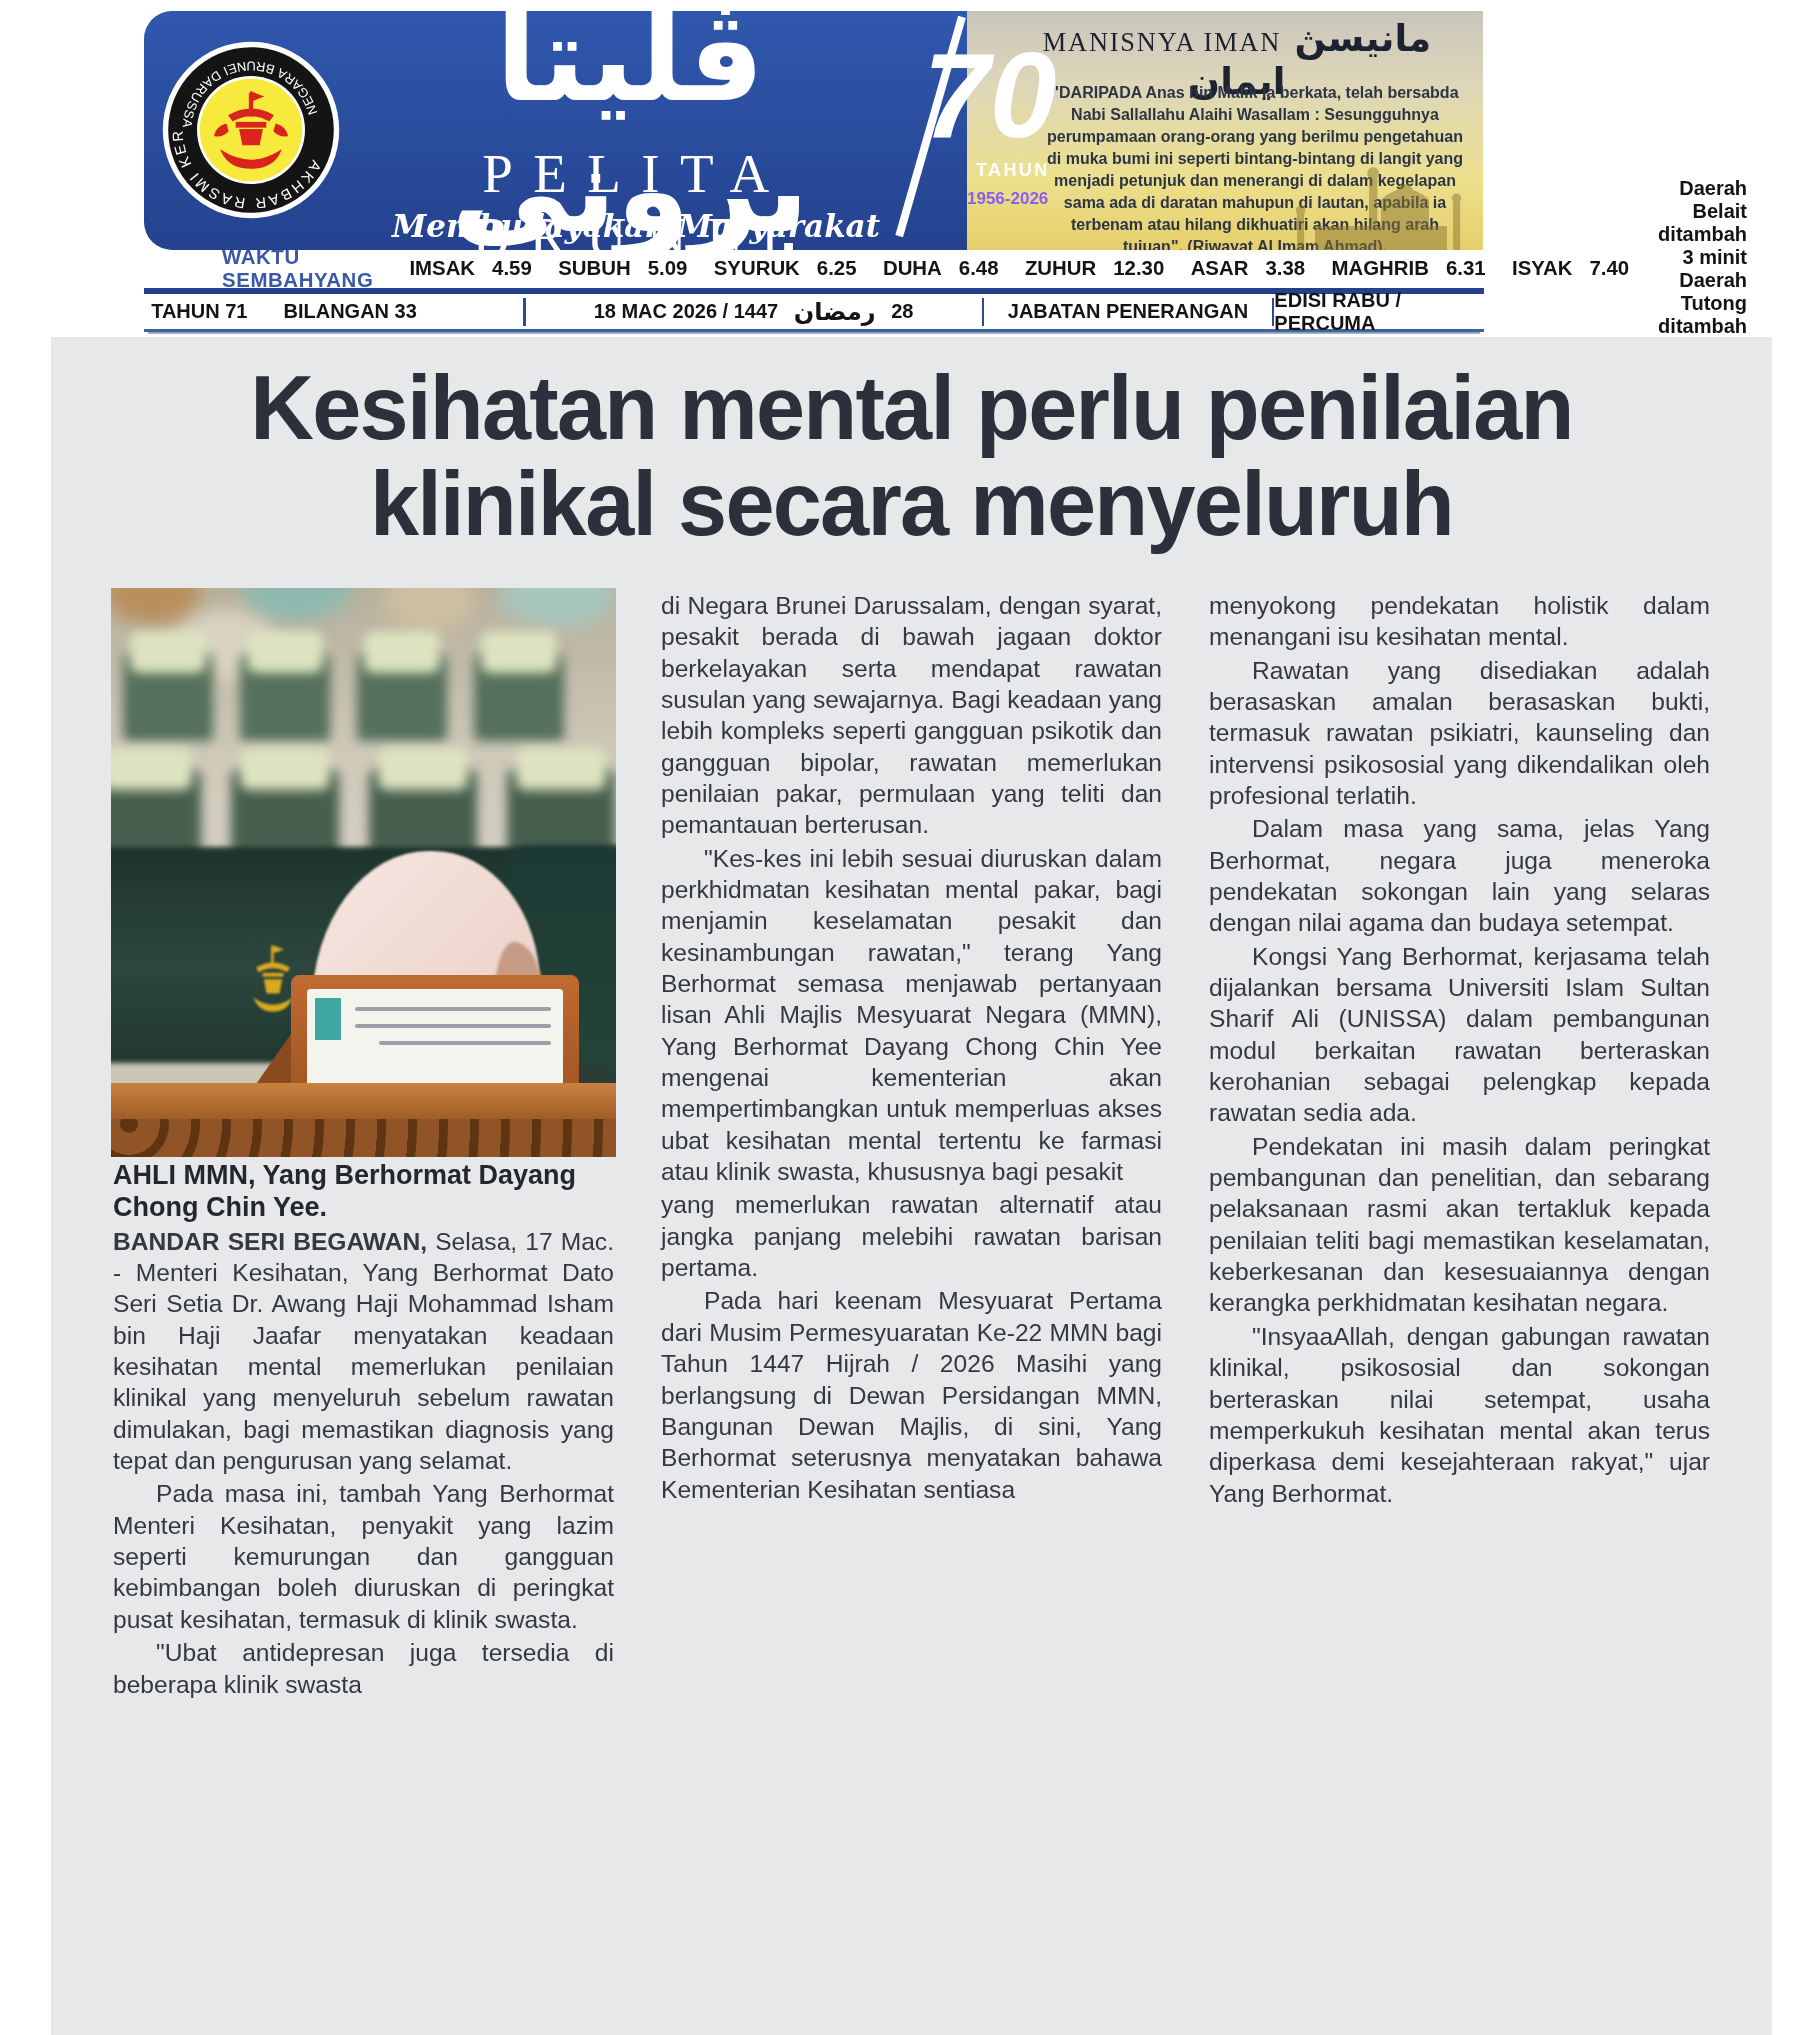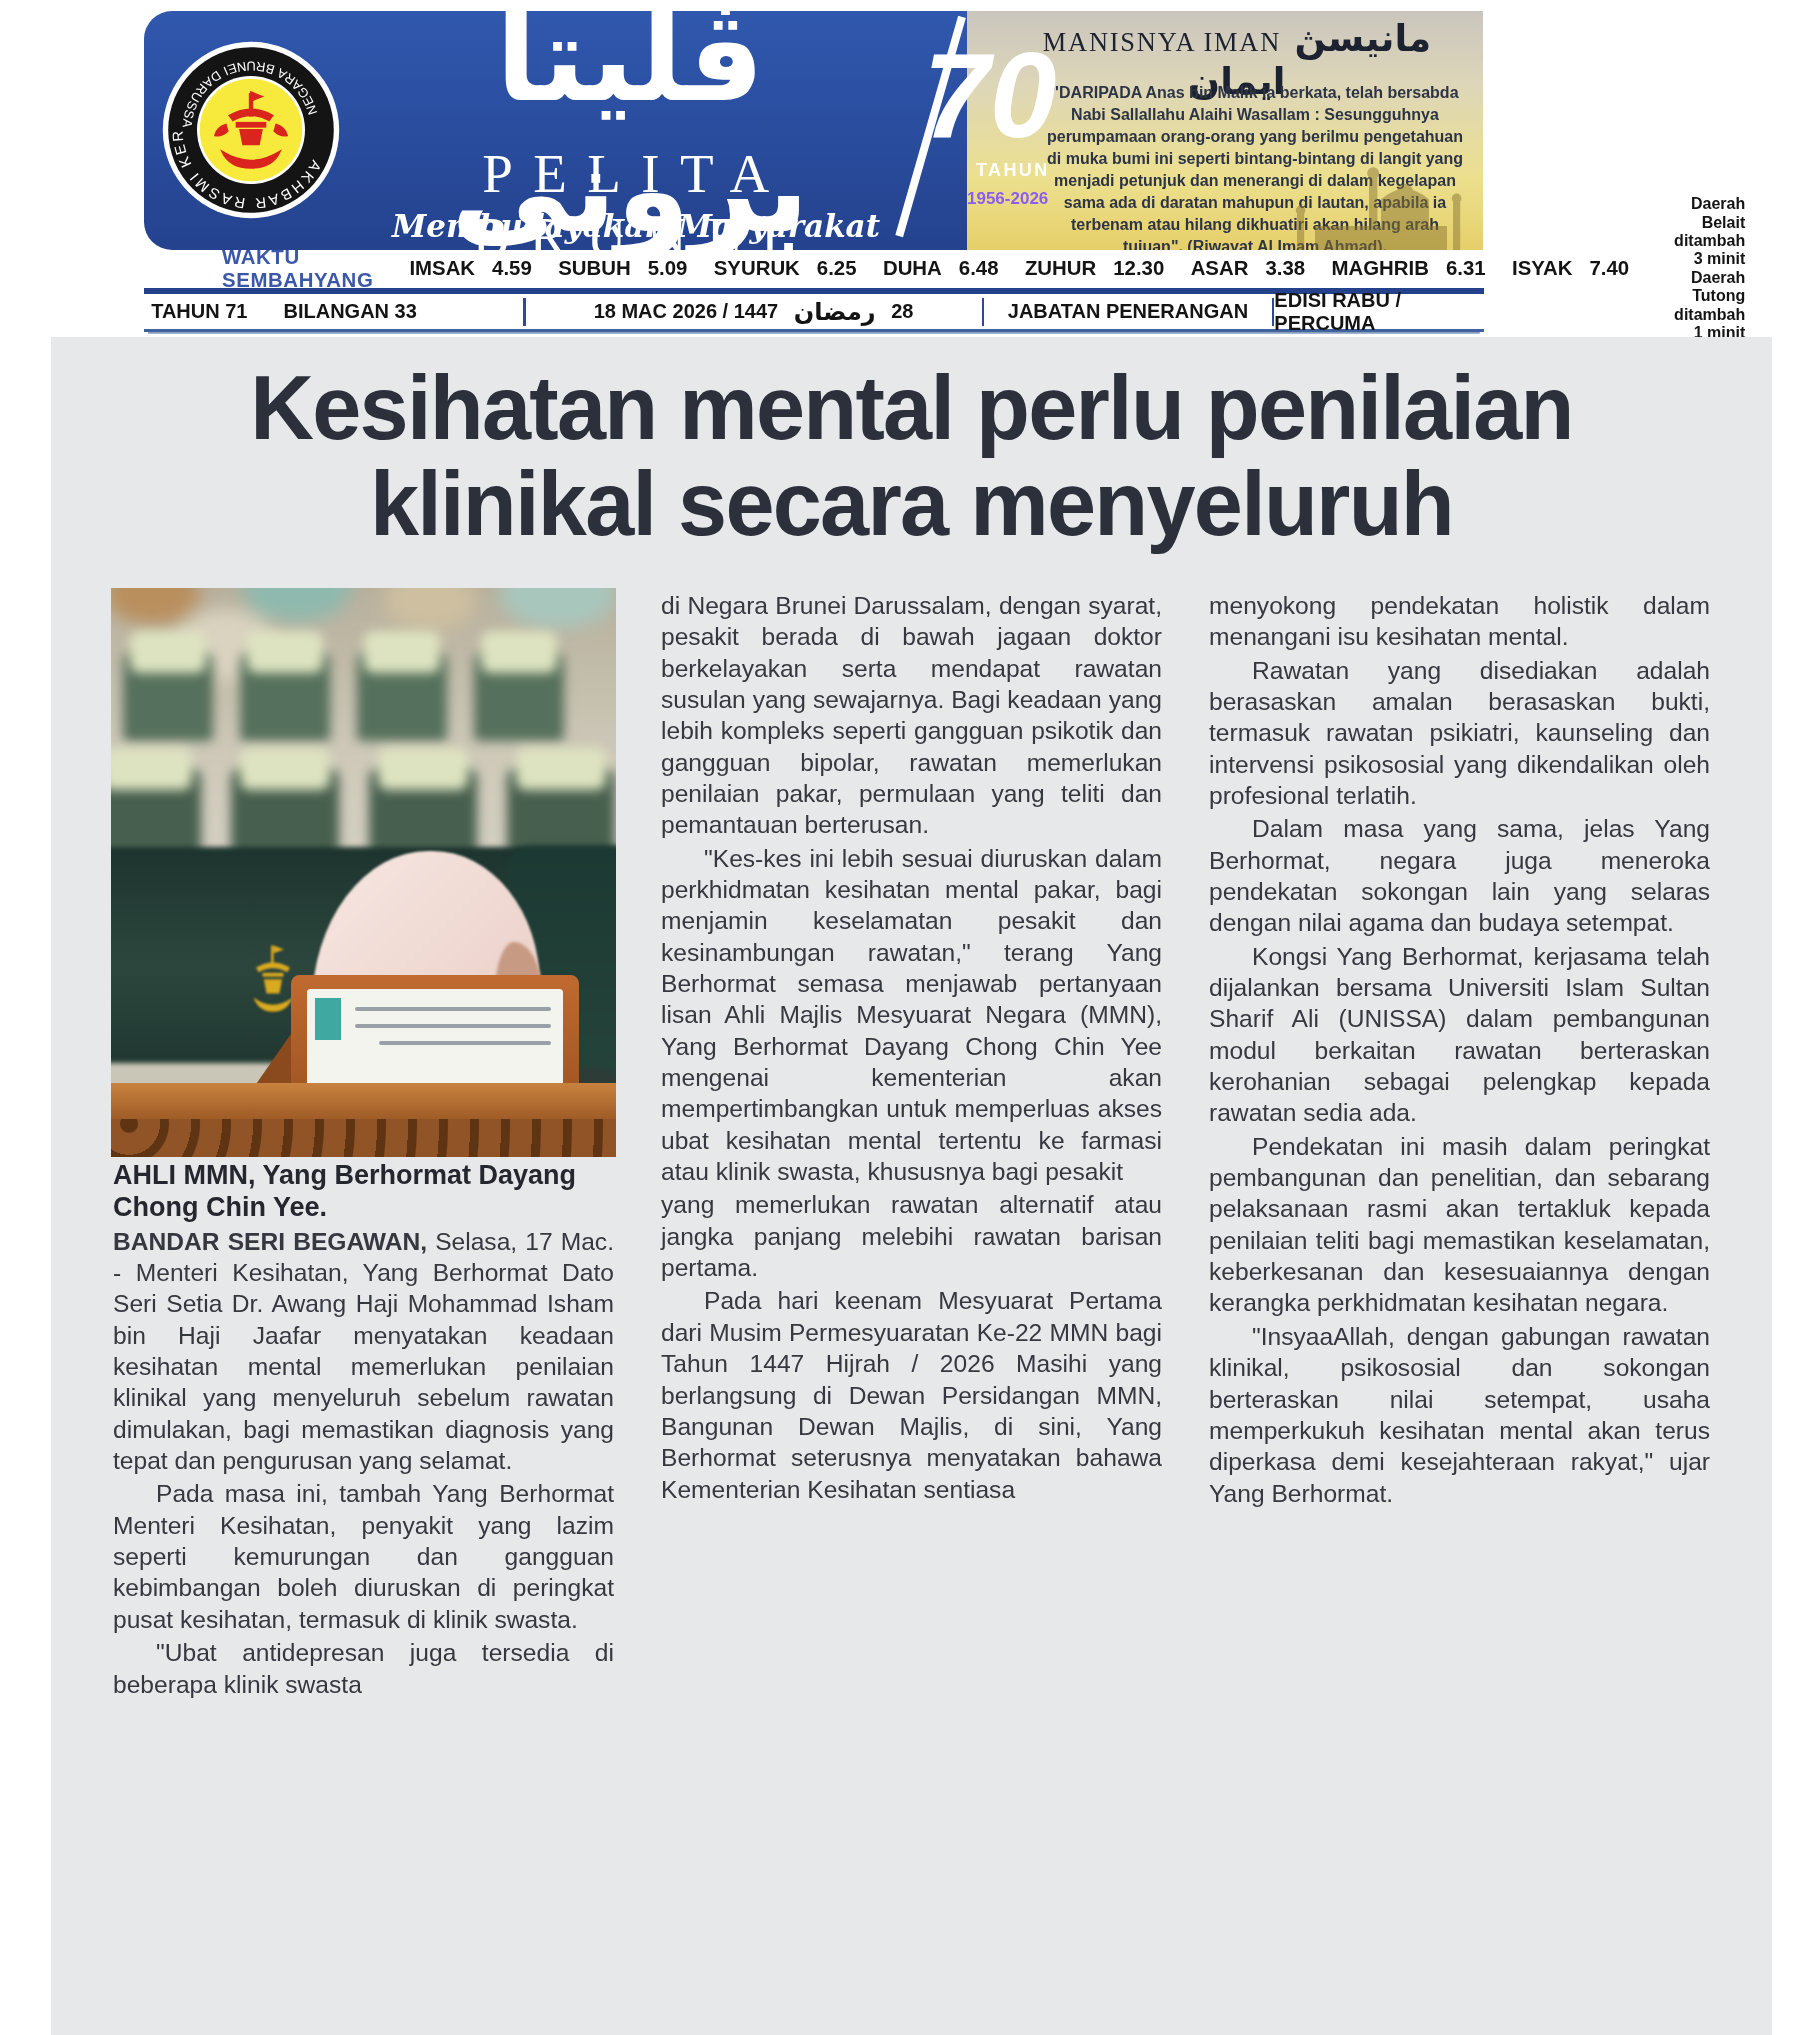--- a/index.html
+++ b/index.html
@@ -39,21 +39,21 @@
   .iman-quote{position:absolute;left:72px;top:71px;width:432px;text-align:center;
             color:#2d3445;font-size:16px;font-weight:bold;line-height:1.38;}
   .mosque{position:absolute;right:0;bottom:0;width:204px;height:108px;opacity:.5;}
 
   .prayer-bar{position:relative;height:38px;background:#ffffff;display:flex;align-items:center;
             padding-left:78px;}
   .pt-label{color:#3a57a8;font-weight:bold;font-size:20.4px;margin-right:36px;letter-spacing:0.6px;}
   .pt-item{color:#141414;font-weight:bold;font-size:20.4px;white-space:nowrap;}
   .pt-item .pt-val{margin-left:17px;}
   .pt-sep{width:2.4px;height:24px;background:#2a4a9a;margin:0 13.2px;}
-  .pt-notes{margin-left:45px;text-align:right;color:#141414;font-weight:bold;font-size:16px;line-height:1.15;}
+  .pt-notes{margin-left:29px;text-align:right;color:#141414;font-weight:bold;font-size:20px;line-height:1.15;}
 
   .navy-rule{height:6.6px;background:#24418c;}
   .info-bar{position:relative;height:35px;background:#ffffff;display:flex;align-items:center;
             border-bottom:3px solid #40639f;box-shadow:0 6px 0 -4.2px #8aa0c0;justify-content:flex-end;}
   .info-cell{display:flex;align-items:center;height:100%;font-weight:bold;font-size:20px;color:#141414;}
   .info-sep{width:2.4px;height:28px;background:#2a4a9a;}
   .c1{width:372px;padding-left:7.2px;gap:36px;}
   .c2{width:456px;justify-content:center;gap:15.6px;}
   .c3{width:288px;justify-content:center;}
   .c4{flex:1;justify-content:center;}

